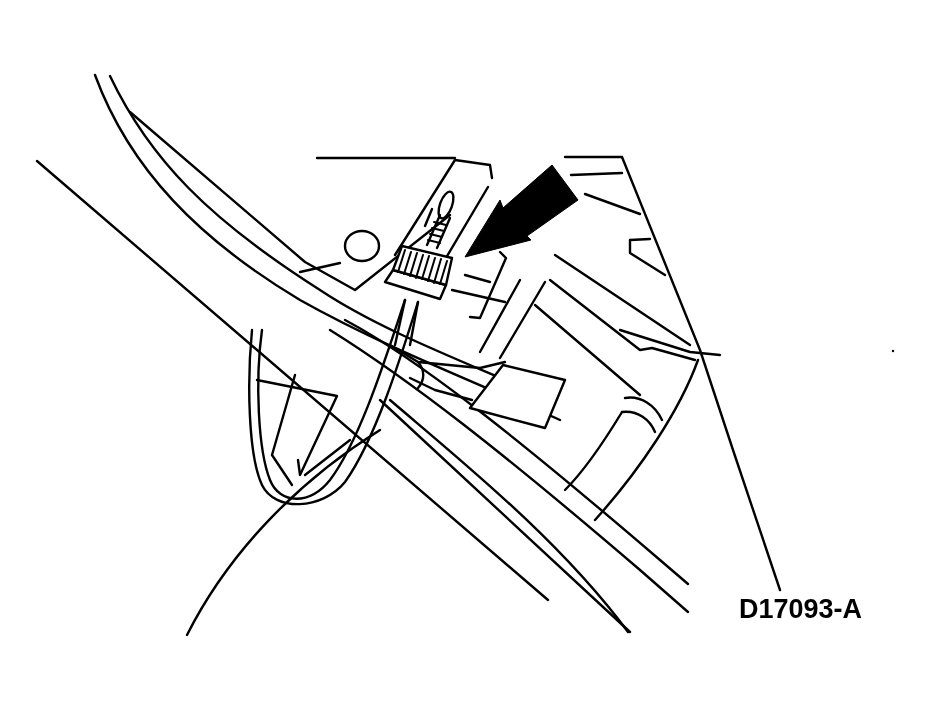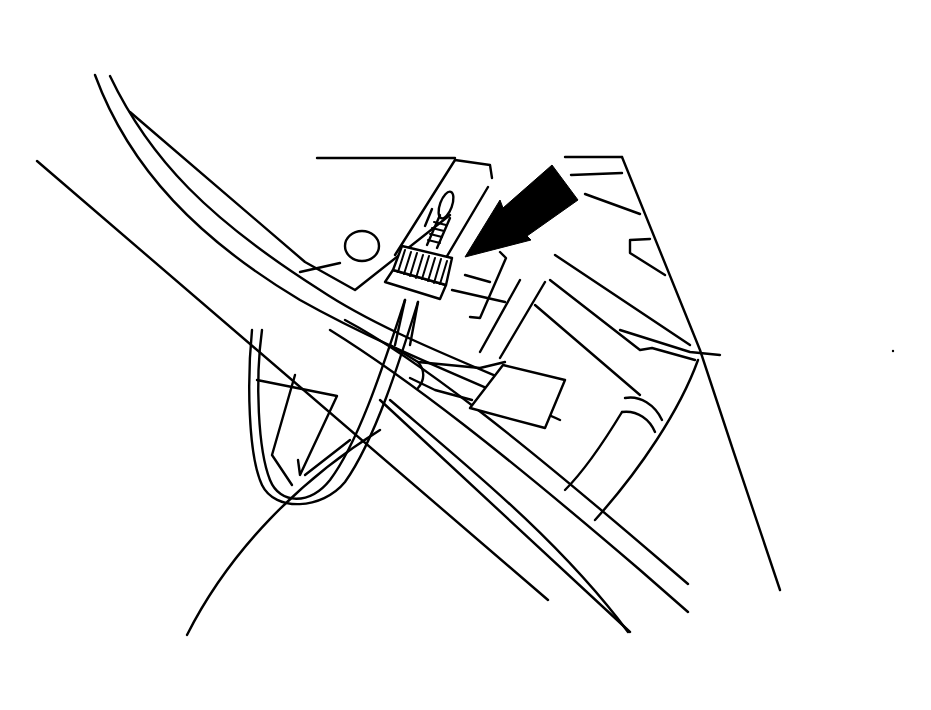--- a/index.html
+++ b/index.html
@@ -90,13 +90,14 @@
 
     <path class="ln" d="M405,300 L395,345"></path>
     <path class="ln" d="M418,302 L410,345"></path>
     <path class="ln" d="M452,290 L505,302"></path>
 
     <path class="fillblk" d="M552,165 L578,200 L527,236 L531,240 L465,257 L500,200 L503,208 Z"></path>
 
     <circle cx="893" cy="351" r="1.2" fill="#000"></circle>
   </svg>
 
+  <div class="label">D17093-A</div>
 </div>
 
 </body></html>

